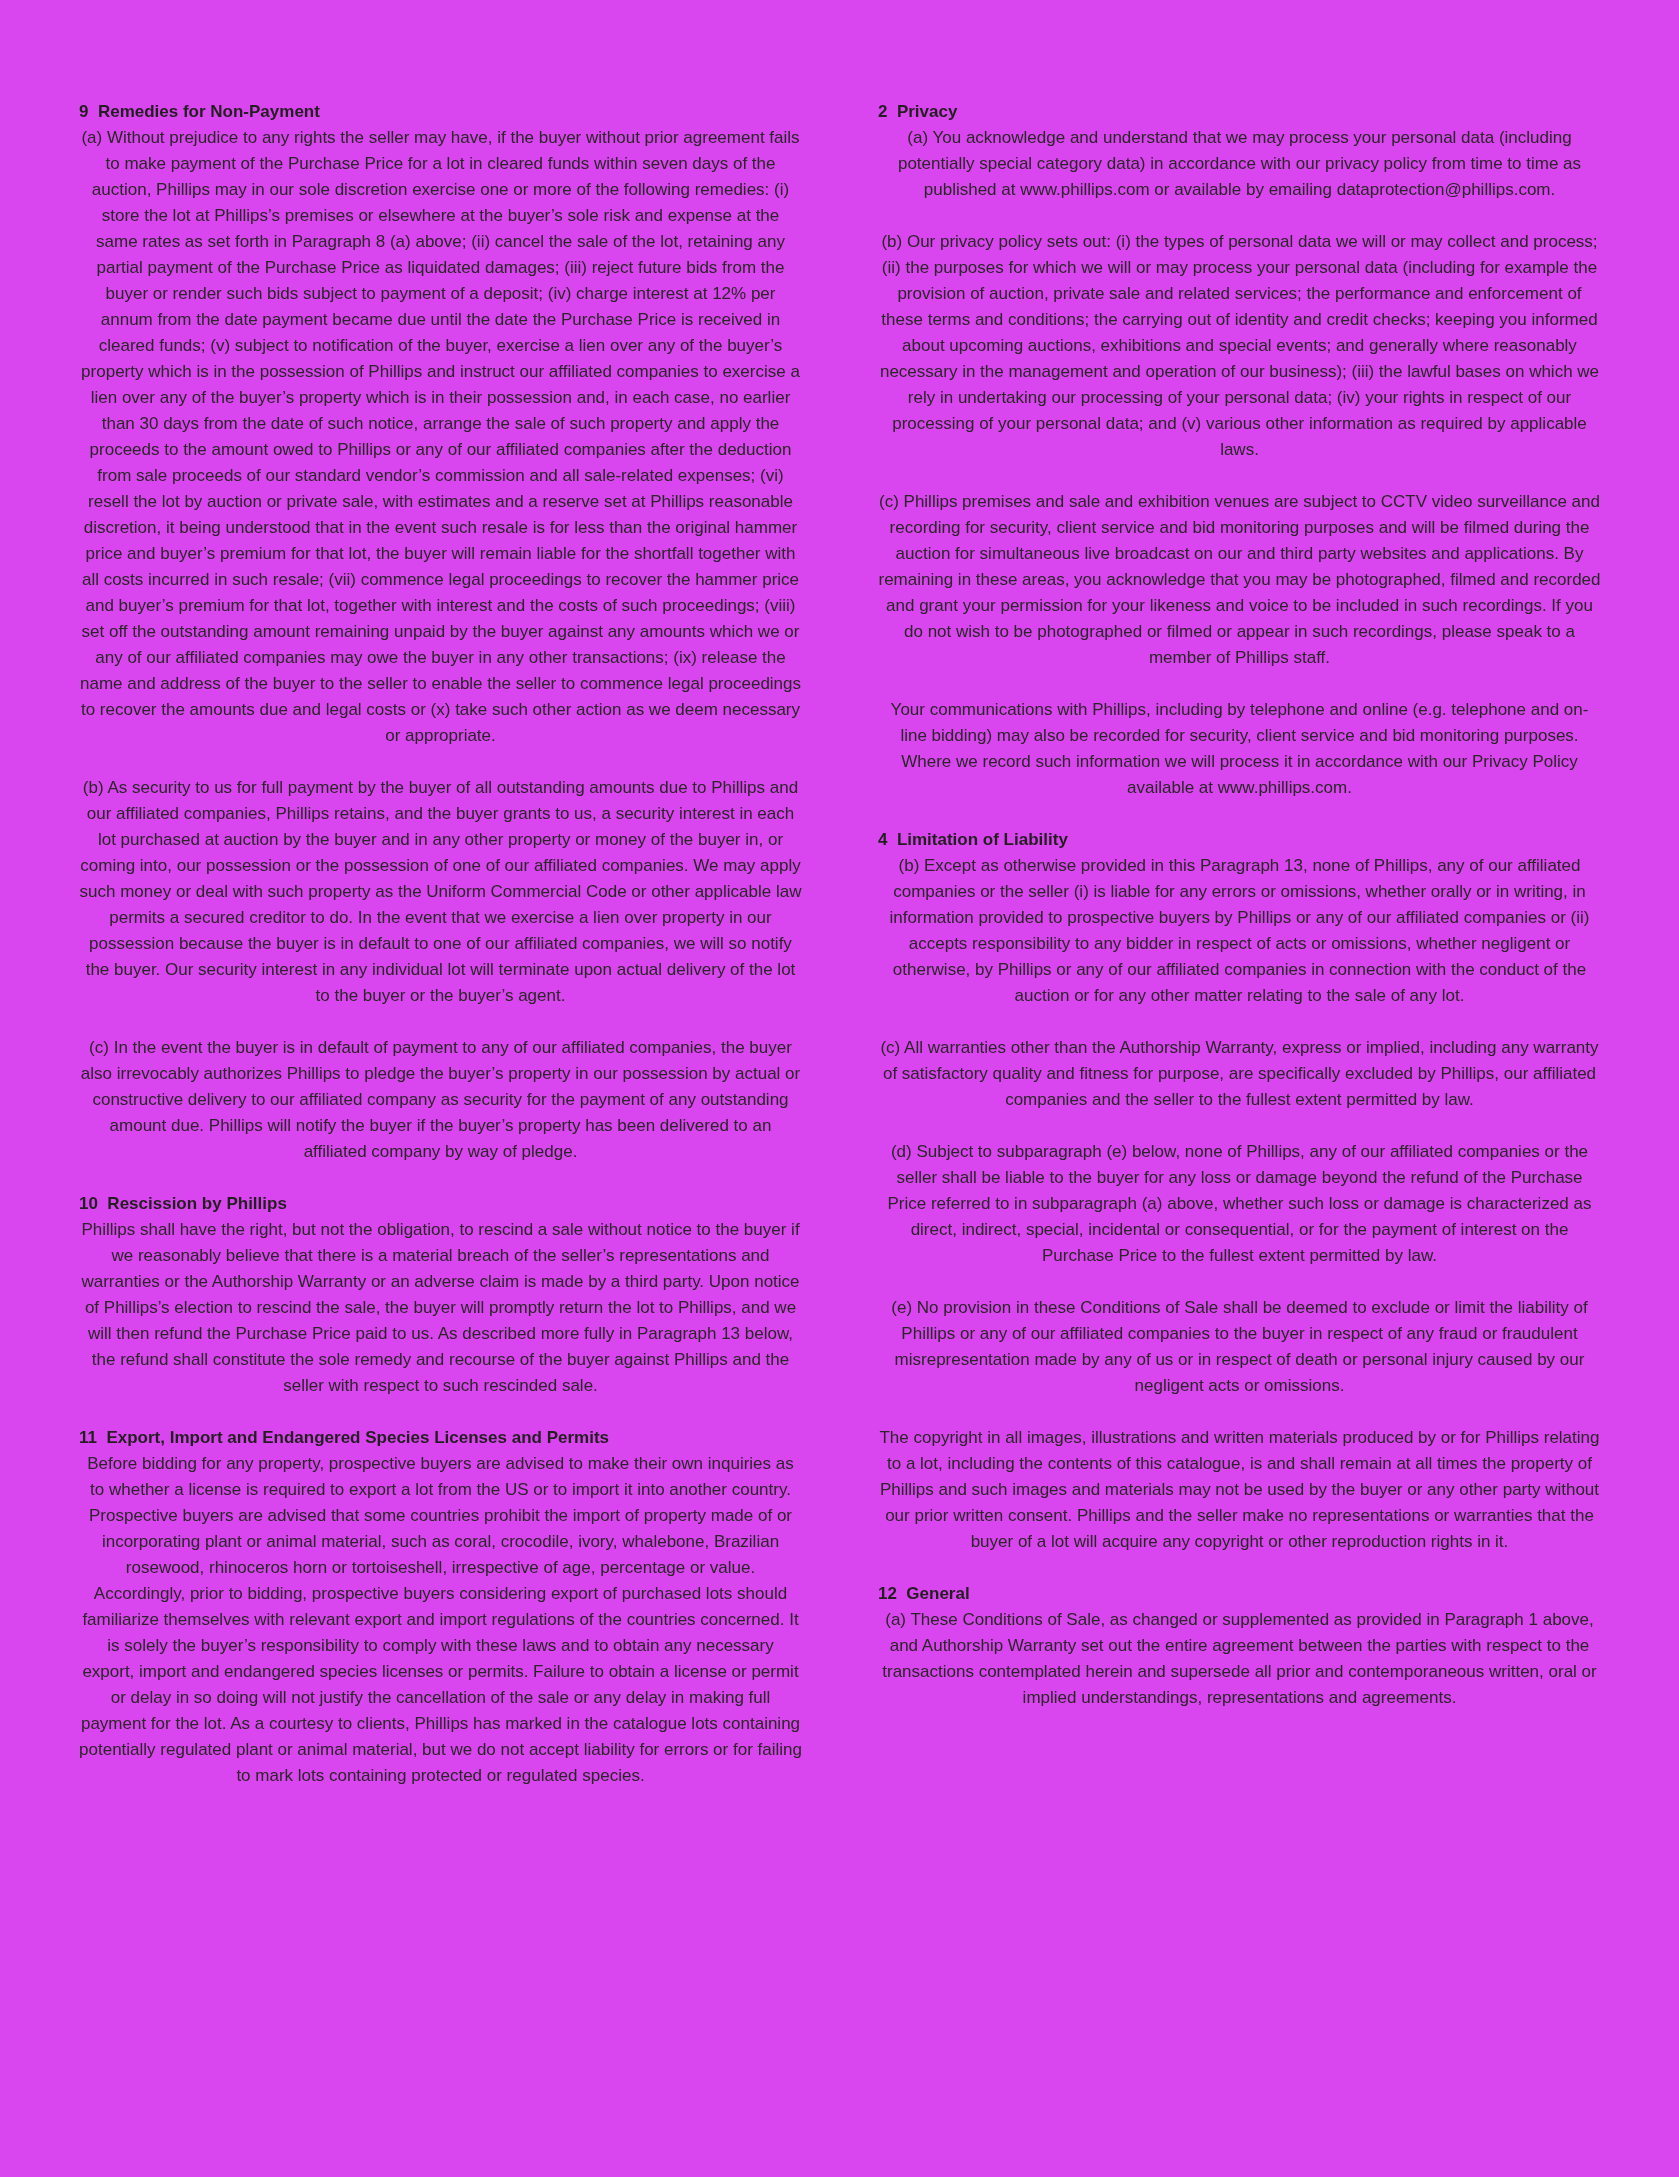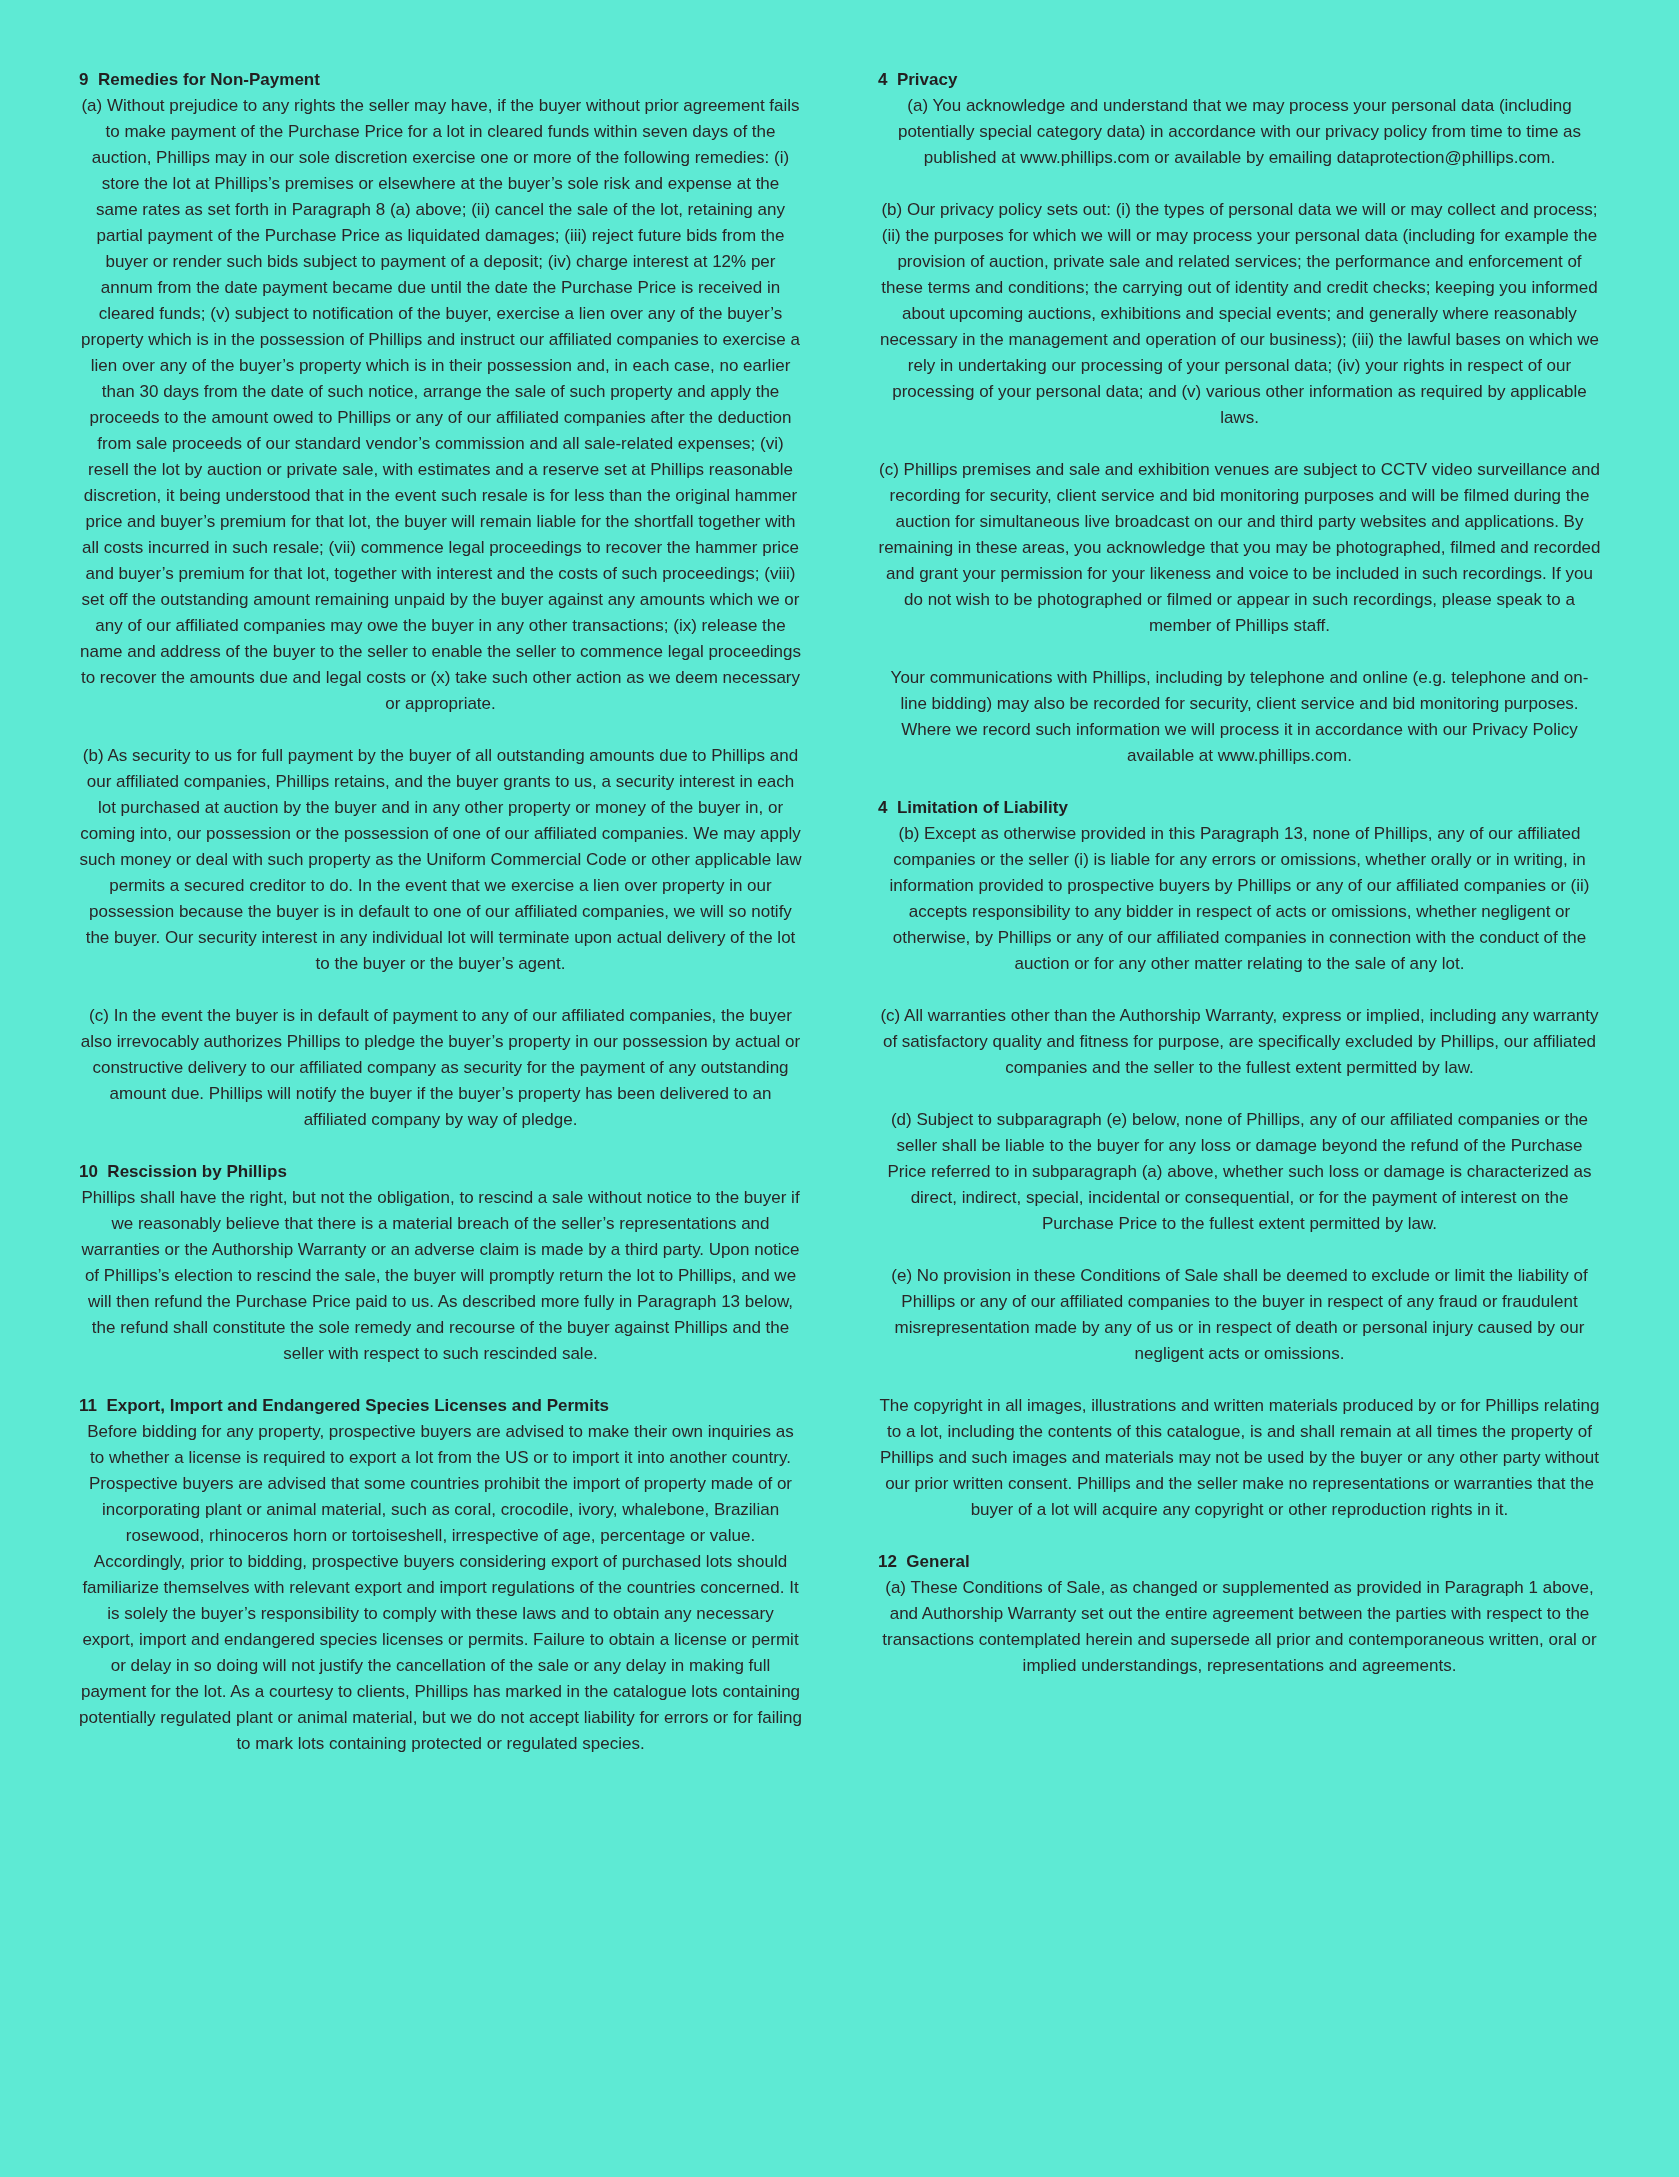--- a/index.html
+++ b/index.html
@@ -11,24 +11,24 @@
     width: 1680px;
     height: 2177px;
     font-family: "Liberation Sans", "DejaVu Sans", sans-serif;
     color: #2b2627;
     -webkit-font-smoothing: antialiased;
   }
   .page {
     box-sizing: border-box;
     width: 1680px;
     min-height: 2177px;
-    padding: 67px 79px 54px 79px;
+    padding: 99px 79px 54px 79px;
     display: flex;
     gap: 76px;
-    background: #5eead4;
+    background: #d946ef;
   }
   .column {
     flex: 1 1 0;
     min-width: 0;
   }
   .section {
     margin: 0;
   }
   .heading {
     font-size: 17px;
@@ -64,21 +64,21 @@
         <h3 class="heading">10  Rescission by Phillips</h3>
         <p class="para">Phillips shall have the right, but not the obligation, to rescind a sale without notice to the buyer if we reasonably believe that there is a material breach of the seller’s representations and warranties or the Authorship Warranty or an adverse claim is made by a third party. Upon notice of Phillips’s election to rescind the sale, the buyer will promptly return the lot to Phillips, and we will then refund the Purchase Price paid to us. As described more fully in Paragraph 13 below, the refund shall constitute the sole remedy and recourse of the buyer against Phillips and the seller with respect to such rescinded sale.</p>
       </section>
       <section class="section">
         <h3 class="heading">11  Export, Import and Endangered Species Licenses and Permits</h3>
         <p class="para">Before bidding for any property, prospective buyers are advised to make their own inquiries as to whether a license is required to export a lot from the US or to import it into another country. Prospective buyers are advised that some countries prohibit the import of property made of or incorporating plant or animal material, such as coral, crocodile, ivory, whalebone, Brazilian rosewood, rhinoceros horn or tortoiseshell, irrespective of age, percentage or value. Accordingly, prior to bidding, prospective buyers considering export of purchased lots should familiarize themselves with relevant export and import regulations of the countries concerned. It is solely the buyer’s responsibility to comply with these laws and to obtain any  necessary export, import and endangered species licenses or permits. Failure to obtain a  license or permit or delay in so doing will not justify the cancellation of the sale or  any delay in making full payment for the lot.  As a courtesy to clients, Phillips has marked in the catalogue lots containing potentially regulated plant or animal material, but we do not accept liability for errors or for failing to mark lots containing protected or regulated species.</p>
       </section>
     </div>
   <div class="column">
       <section class="section">
-        <h3 class="heading">4  Privacy</h3>
+        <h3 class="heading">2  Privacy</h3>
         <p class="para">(a)  You acknowledge and understand that we may process your personal data (including potentially special category data) in accordance with our privacy policy from time to time as published at www.phillips.com or available by emailing dataprotection@phillips.com.</p>
         <p class="para">(b) Our privacy policy sets out: (i) the types of personal data we will or may collect and process; (ii) the purposes for which we will or may process your personal data (including for example the provision of auction, private sale and related services; the performance and enforcement of these terms and conditions; the carrying out of identity and credit checks; keeping you informed about upcoming auctions, exhibitions and special events; and generally where reasonably necessary in the management and operation of our business); (iii) the lawful bases on which we rely in undertaking our processing of your personal data; (iv) your rights in respect of our processing of your personal data; and (v) various other information as required by applicable laws.</p>
         <p class="para">(c)  Phillips premises and sale and exhibition venues  are subject to CCTV video surveillance and recording for security, client service and bid monitoring purposes and will be filmed during the auction for simultaneous live broadcast on our and third party  websites and applications.  By remaining in these areas, you acknowledge that you may be photographed, filmed and recorded and grant your permission for your likeness and voice to be included in such recordings.  If you do not wish to be photographed or filmed or appear in such recordings, please speak to a member of Phillips staff.</p>
         <p class="para">Your communications with Phillips, including by telephone and online (e.g. telephone and on-line bidding) may also be recorded for security, client service and bid monitoring purposes.  Where we record such information we will process it in accordance with our Privacy Policy available at www.phillips.com.</p>
       </section>
       <section class="section">
         <h3 class="heading">4  Limitation of Liability</h3>
         <p class="para">(b) Except as otherwise provided in this Paragraph 13, none of Phillips, any of our affiliated companies or the seller (i) is liable for any errors or omissions, whether orally or in writing, in information provided to prospective buyers by Phillips or any of our affiliated companies or (ii) accepts responsibility to any bidder in respect of acts or omissions, whether negligent or otherwise, by Phillips or any of our affiliated companies in connection with the conduct of the auction or for any other matter relating to the sale of any lot.</p>
         <p class="para">(c) All warranties other than the Authorship Warranty, express or implied, including any warranty of satisfactory quality and fitness for purpose, are specifically excluded by Phillips, our affiliated companies and the seller to the fullest extent permitted by law.</p>
         <p class="para">(d) Subject to subparagraph (e) below, none of Phillips, any of our affiliated companies or the seller shall be liable to the buyer for any loss or damage beyond the refund of the Purchase Price referred to in subparagraph (a) above, whether such loss or damage is characterized as direct, indirect, special, incidental or consequential, or for the payment of interest on the Purchase Price to the fullest extent permitted by law.</p>

